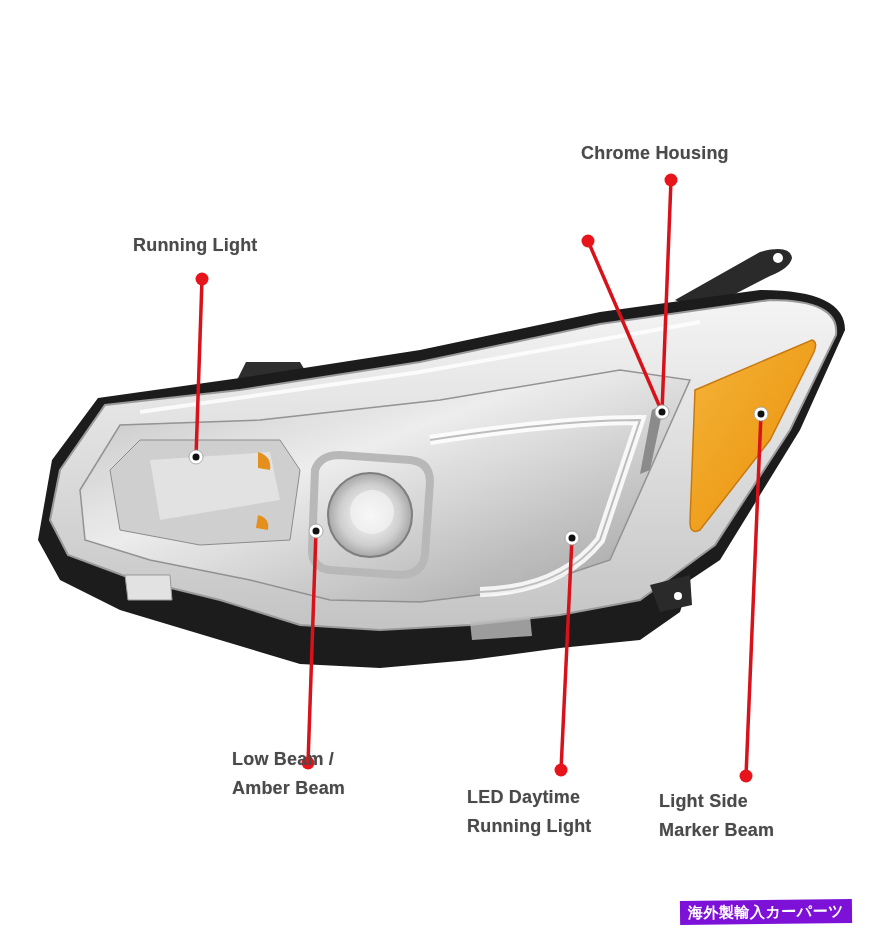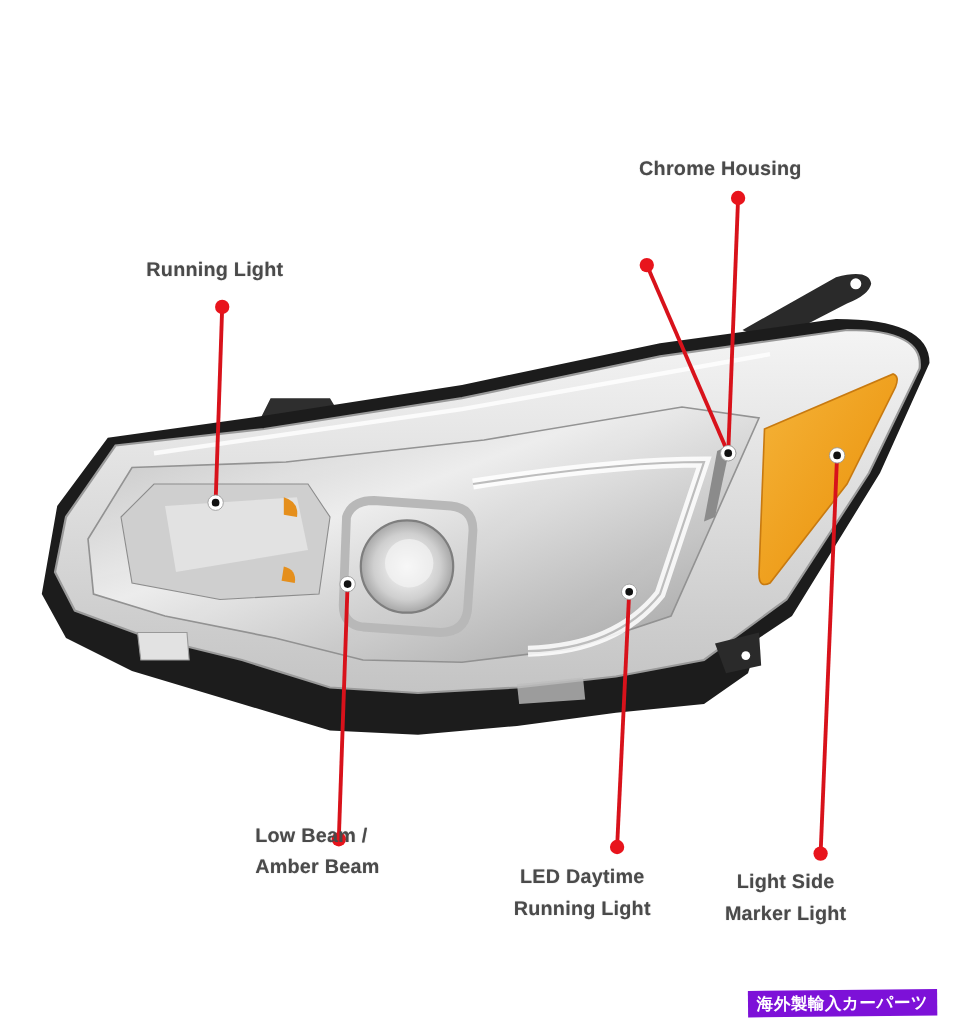--- a/index.html
+++ b/index.html
@@ -10,21 +10,21 @@
     position: absolute;
     color: #4a4a4a;
     font-family: "Liberation Sans", sans-serif;
     font-weight: bold;
     font-size: 18px;
     line-height: 29px;
     letter-spacing: 0.2px;
     white-space: nowrap;
     text-shadow: 0 0 1px rgba(60,60,60,0.4);
   }
-  .label.center { text-align: center; }
+  .label.center { }
   .badge {
     position: absolute;
     left: 680px; top: 900px;
     width: 172px; height: 24px;
     background: #7d11d8;
     color: #ffffff;
     font-family: "DejaVu Sans", sans-serif;
     font-weight: bold;
     font-size: 15px;
     line-height: 24px;
@@ -135,17 +135,17 @@
   <div class="label" id="lbl-3" style="left: 232px; top: 745px; color: rgb(74, 74, 74);">
       <div>Low Beam /</div>
       <div>Amber Beam</div>
     </div>
   <div class="label center" id="lbl-4" style="left: 467px; top: 783px; color: rgb(74, 74, 74);">
       <div>LED Daytime</div>
       <div>Running Light</div>
     </div>
   <div class="label center" id="lbl-5" style="left: 659px; top: 787px; color: rgb(74, 74, 74);">
       <div>Light Side</div>
-      <div>Marker Light</div>
+      <div>Marker Beam</div>
     </div>
 
   <div class="badge">海外製輸入カーパーツ</div>
 </div>
 
 </body></html>

